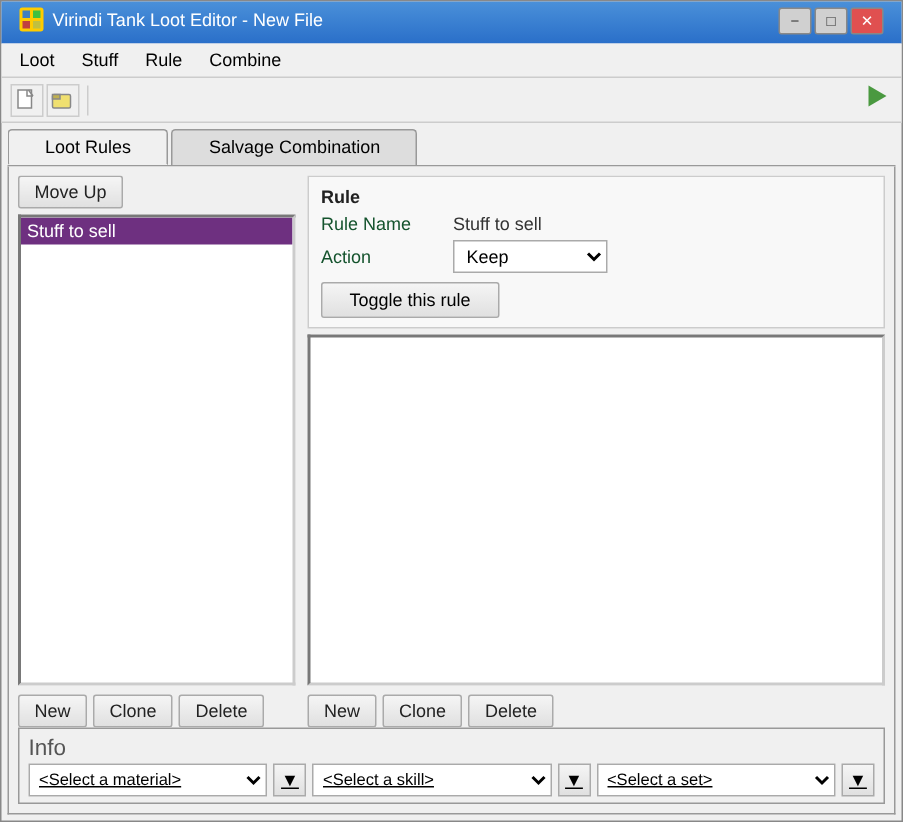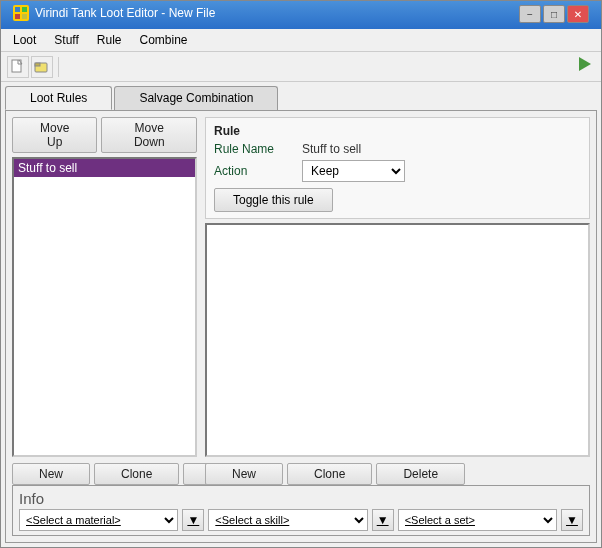--- a/index.html
+++ b/index.html
@@ -172,21 +172,21 @@
       flex-shrink: 0;
       display: flex;
       flex-direction: column;
       gap: 4px;
     }
     .left-pane-buttons {
       display: flex;
       gap: 4px;
     }
     .btn {
-      padding: 3px 26px;
+      padding: 3px 10px;
       background: linear-gradient(to bottom, #f5f5f5, #e0e0e0);
       border: 1px solid #aaa;
       border-radius: 2px;
       cursor: pointer;
       font-size: 12px;
       color: #222;
     }
 
     .list-box {
       flex: 1;
@@ -378,21 +378,20 @@
       <div class="tab">Salvage Combination</div>
     </div>
 
     <div class="content-area">
 
       <div class="two-pane">
 
         <div class="left-pane">
           <div class="left-pane-buttons">
             <button class="btn">Move Up</button>
-            <button class="btn">Move Down</button>
           </div>
           <div class="list-box">
             <div class="list-item selected">Stuff to sell</div>
           </div>
           <div class="left-pane-bottom">
             <button class="btn">New</button>
             <button class="btn">Clone</button>
             <button class="btn">Delete</button>
           </div>
         </div>

